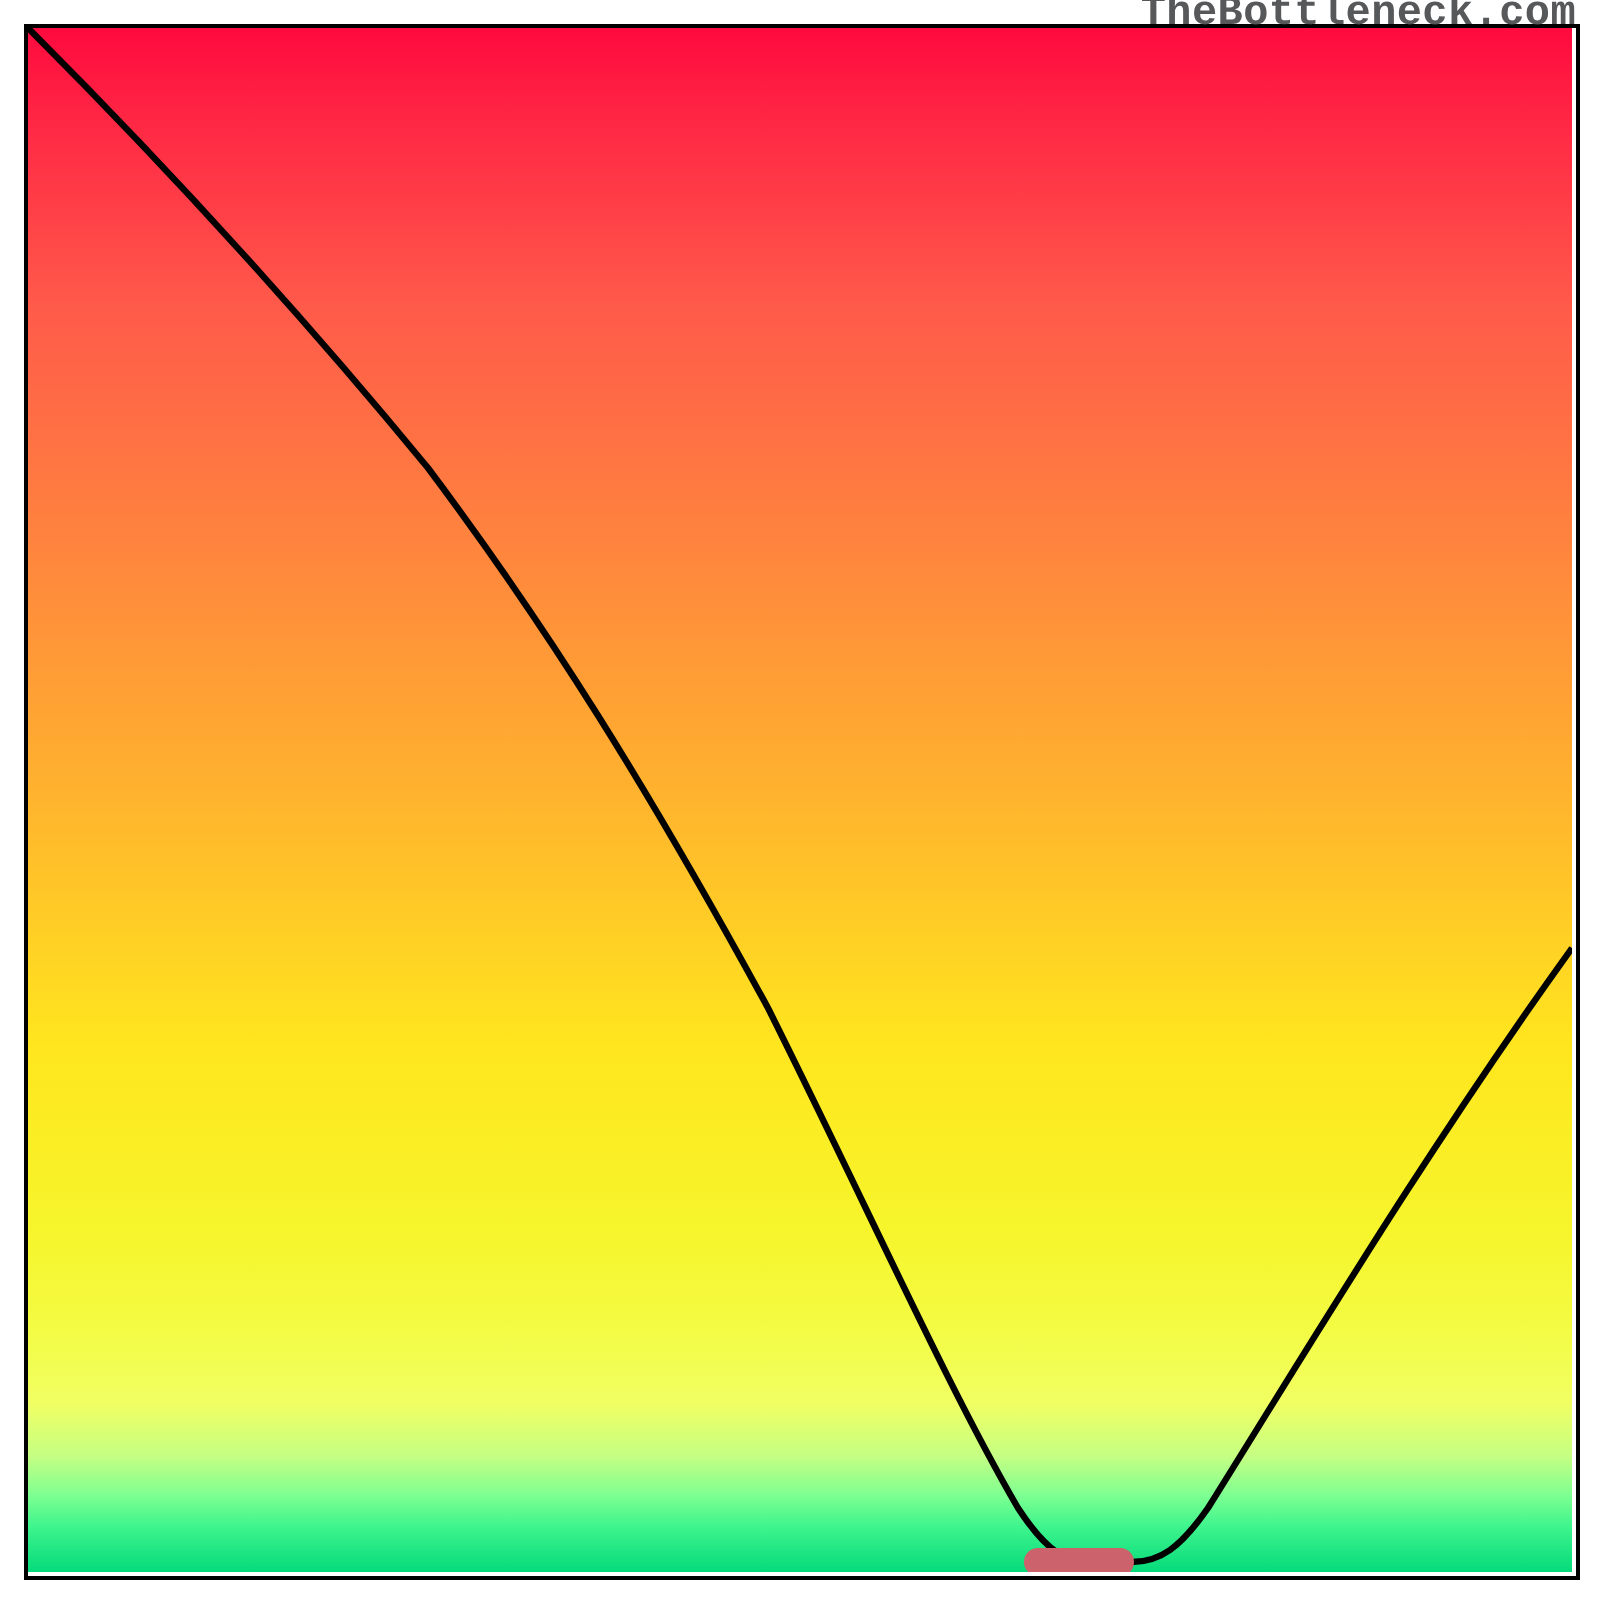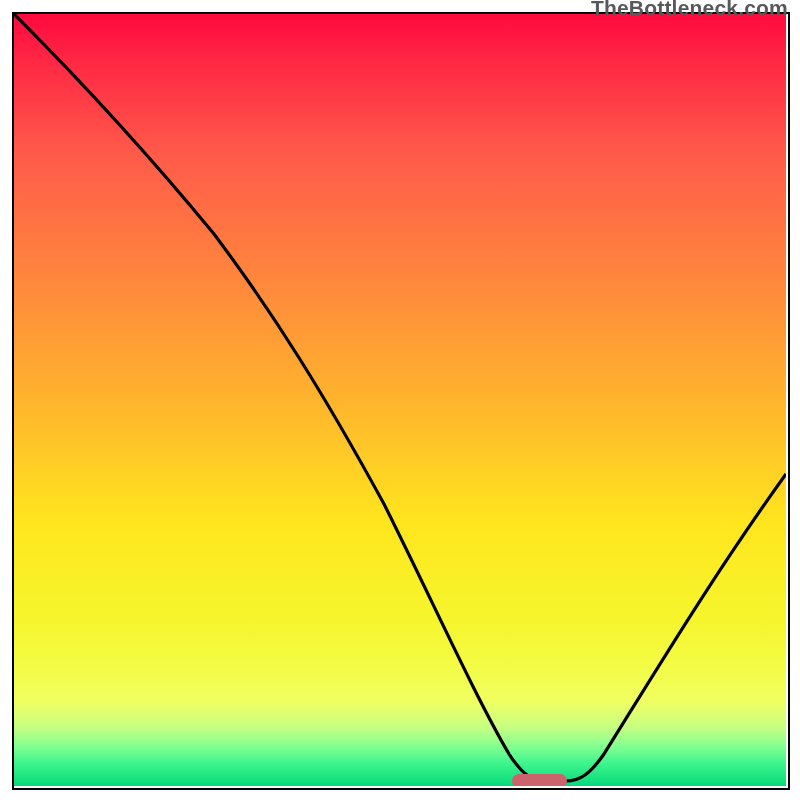--- a/index.html
+++ b/index.html
@@ -8,20 +8,21 @@
     width: 800px;
     height: 800px;
     background: #ffffff;
     overflow: hidden;
     font-family: Arial, Helvetica, sans-serif;
   }
   .chart-container {
     position: relative;
     width: 800px;
     height: 800px;
+    font-family: Liberation Mono, monospace;
   }
   .gradient-bg {
     position: absolute;
     left: 14px;
     top: 14px;
     width: 772px;
     height: 772px;
     background: linear-gradient(
       to bottom,
       #ff0a3e 0%,

